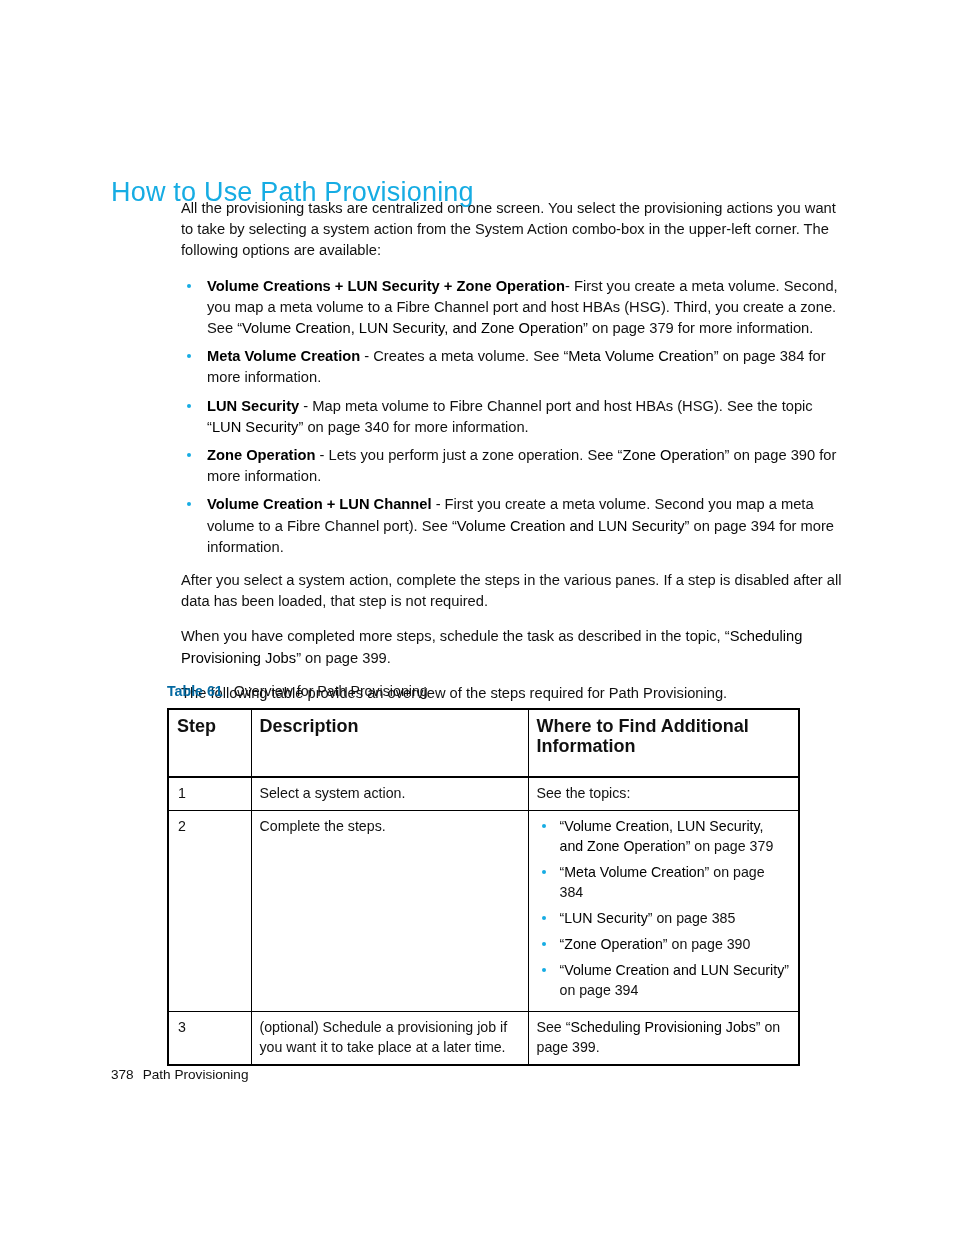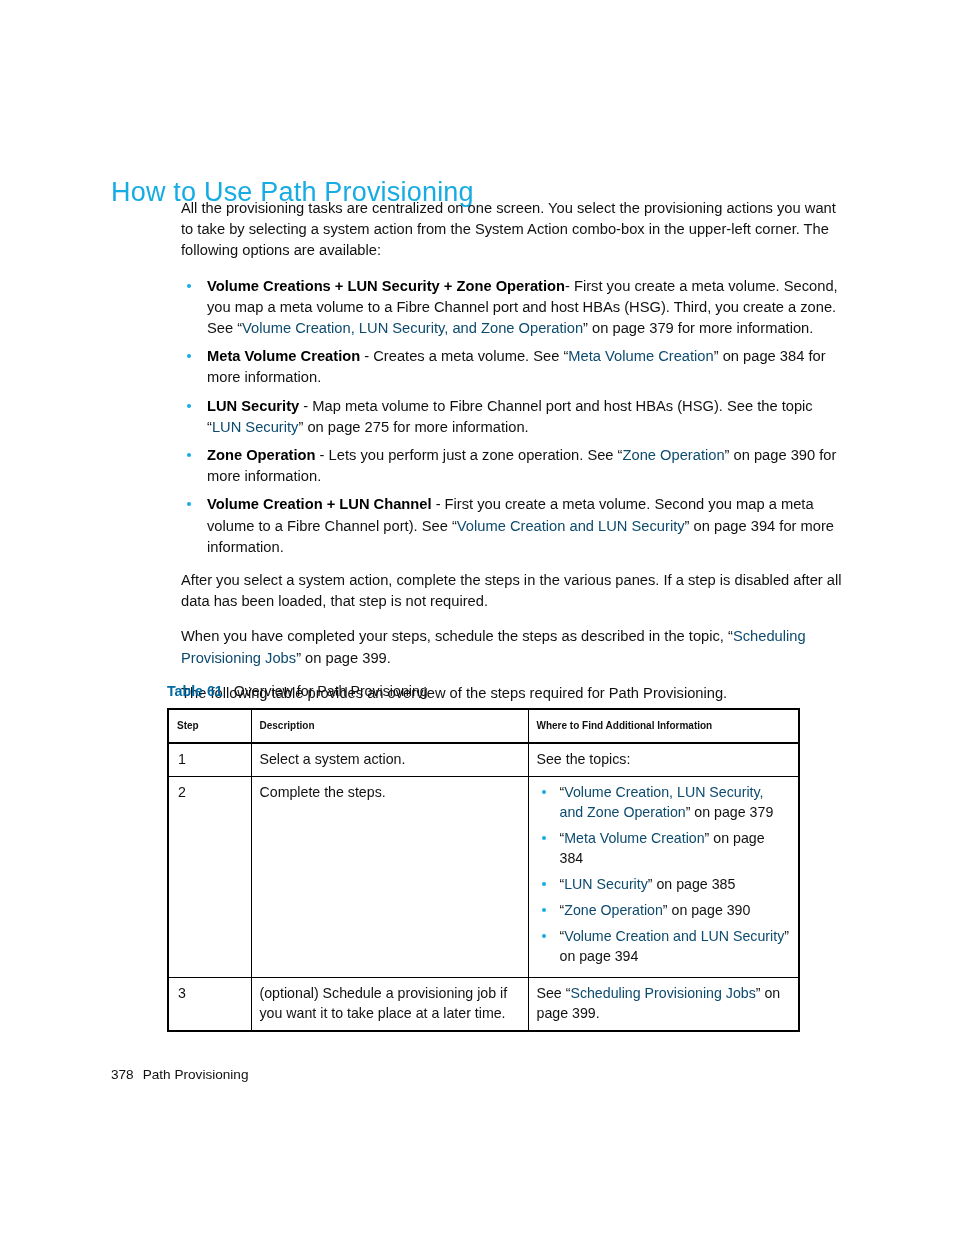--- a/index.html
+++ b/index.html
@@ -72,21 +72,21 @@
     position: absolute;
     left: 6px;
     top: 8px;
     width: 4px;
     height: 4px;
     background: #16ACE3;
     border-radius: 50%;
   }
 
   .b { font-weight: bold; color: #000; }
-  .lnk { color: #0c4a6e; }
+  .lnk { color: #000000; }
 
   
   .table-caption {
     position: absolute;
     left: 167px;
     top: 682px;
     font-size: 14.2px;
     line-height: 18px;
     color: #111111;
     white-space: nowrap;
@@ -123,22 +123,22 @@
     padding: 5px 8px 7px 8px;
     font-size: 14.2px;
     line-height: 20px;
     text-align: left;
     color: #111;
   }
   table.ovw thead th {
     font-weight: bold;
     border-bottom: 2.2px solid #000;
     padding-top: 6px;
-    padding-bottom: 6px;
-    font-size: 10px;
+    padding-bottom: 20px;
+    font-size: 18px;
   }
   table.ovw td.num { padding-left: 9px; }
 
   table.ovw ul.cell-list {
     list-style: none;
     margin: 0;
     padding: 0;
   }
   table.ovw ul.cell-list > li {
     position: relative;
@@ -185,35 +185,35 @@
       <li>
         <span class="bullet"></span>
         <span class="b">Volume Creations + LUN Security + Zone Operation</span><span>- First you create a meta volume. Second, you map a meta volume to a Fibre Channel port and host HBAs (HSG). Third, you create a zone. See “</span><span class="lnk">Volume Creation, LUN Security, and Zone Operation</span><span>” on page 379 for more information.</span>
       </li>
       <li>
         <span class="bullet"></span>
         <span class="b">Meta Volume Creation</span><span> - Creates a meta volume. See “</span><span class="lnk">Meta Volume Creation</span><span>” on page 384 for more information.</span>
       </li>
       <li>
         <span class="bullet"></span>
-        <span class="b">LUN Security</span><span> - Map meta volume to Fibre Channel port and host HBAs (HSG). See the topic “</span><span class="lnk">LUN Security</span><span>” on page 275 for more information.</span>
+        <span class="b">LUN Security</span><span> - Map meta volume to Fibre Channel port and host HBAs (HSG). See the topic “</span><span class="lnk">LUN Security</span><span>” on page 340 for more information.</span>
       </li>
       <li>
         <span class="bullet"></span>
         <span class="b">Zone Operation</span><span> - Lets you perform just a zone operation. See “</span><span class="lnk">Zone Operation</span><span>” on page 390 for more information.</span>
       </li>
       <li>
         <span class="bullet"></span>
         <span class="b">Volume Creation + LUN Channel</span><span> - First you create a meta volume. Second you map a meta volume to a Fibre Channel port). See “</span><span class="lnk">Volume Creation and LUN Security</span><span>” on page 394 for more information.</span>
       </li>
     </ul>
 
     <p class="para">After you select a system action, complete the steps in the various panes. If a step is disabled after all data has been loaded, that step is not required.</p>
 
-    <p class="para"><span>When you have completed your steps, schedule the steps as described in the topic, “</span><span class="lnk">Scheduling Provisioning Jobs</span><span>” on page 399.</span></p>
+    <p class="para"><span>When you have completed more steps, schedule the task as described in the topic, “</span><span class="lnk">Scheduling Provisioning Jobs</span><span>” on page 399.</span></p>
 
     <p class="para">The following table provides an overview of the steps required for Path Provisioning.</p>
 
   </div>
 
   <div class="table-caption">
     <span class="cap-num">Table 61</span><span>Overview for Path Provisioning</span>
   </div>
 
   <div class="tbl-wrap">

